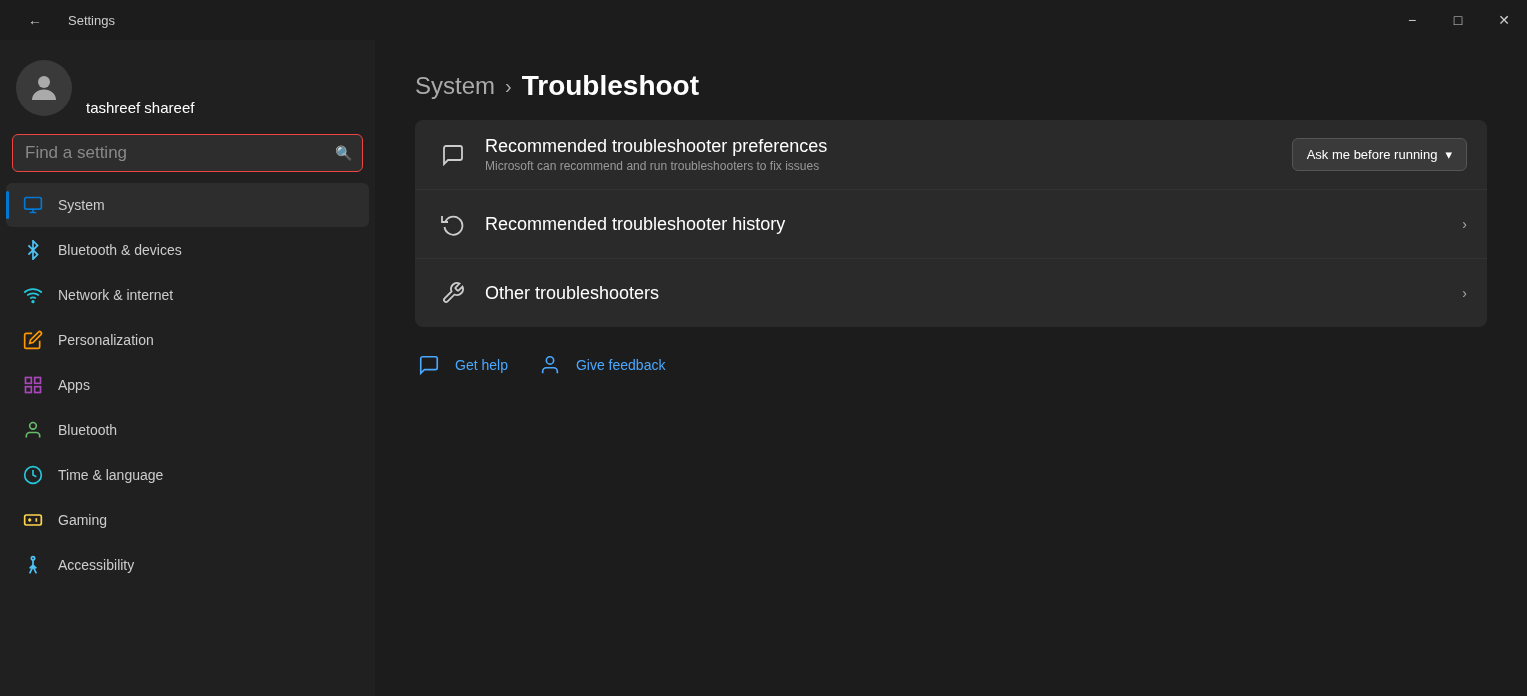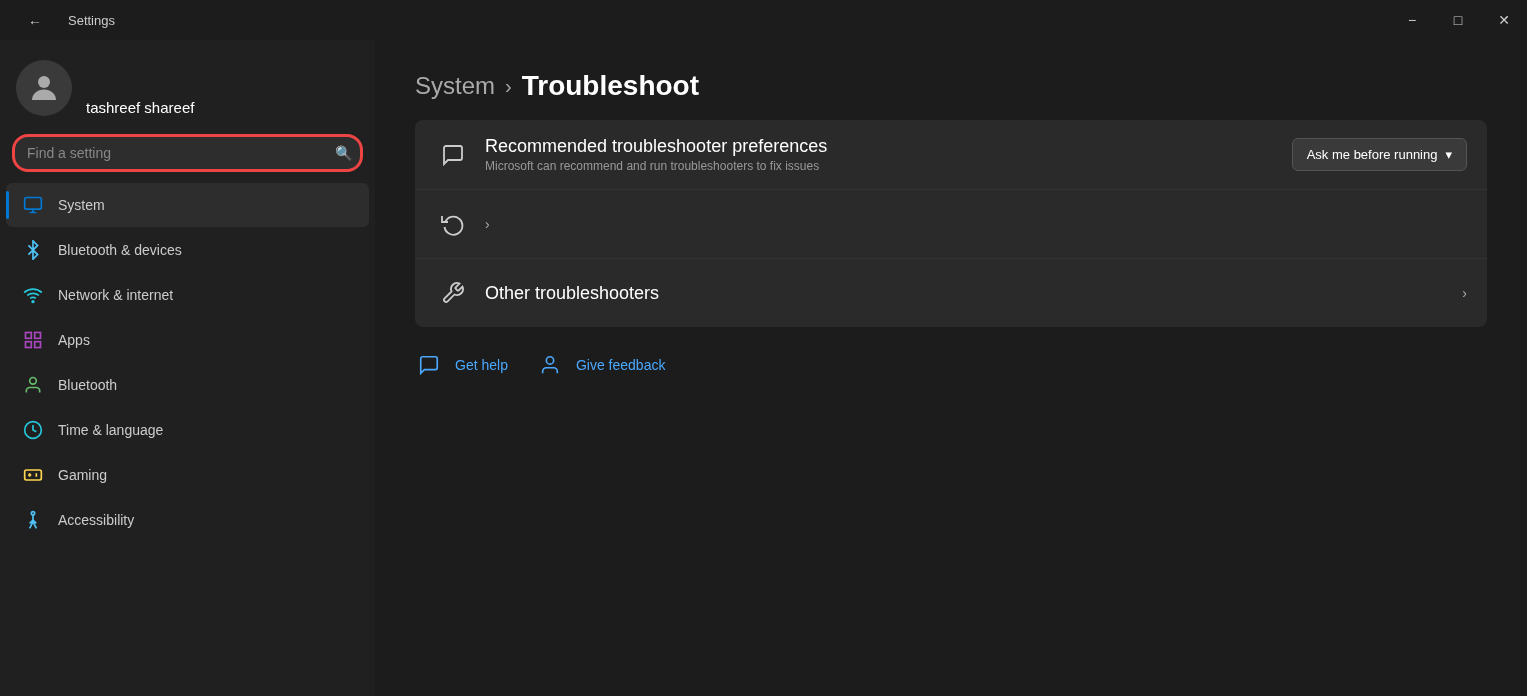--- a/index.html
+++ b/index.html
@@ -91,25 +91,25 @@
       color: #ffffff;
     }
 
     .search-box {
       margin: 0 12px 10px 12px;
       position: relative;
     }
     .search-input {
       width: 100%;
       background: #2d2d2d;
-      border: 3px solid #ef4444;
-      border-radius: 16px;
+      border: 1px solid #ef4444;
+      border-radius: 6px;
       padding: 8px 36px 8px 12px;
       color: #ccc;
-      font-size: 14px;
+      font-size: 17px;
       outline: none;
     }
     .search-input::placeholder { color: #888; }
     .search-icon-wrap {
       position: absolute;
       right: 10px;
       top: 50%;
       transform: translateY(-50%);
       color: #888;
       font-size: 14px;
@@ -343,20 +343,29 @@
           <svg width="20" height="20" viewBox="0 0 24 24" fill="none" stroke="#26c6da" stroke-width="2">
             <path d="M5 12.55a11 11 0 0 1 14.08 0"></path>
             <path d="M1.42 9a16 16 0 0 1 21.16 0"></path>
             <path d="M8.53 16.11a6 6 0 0 1 6.95 0"></path>
             <circle cx="12" cy="20" r="1" fill="#26c6da"></circle>
           </svg>
         </span>
         <span class="nav-label">Network &amp; internet</span>
       </div>
 
+      <div class="nav-item">
+        <span class="nav-icon">
+          <svg width="20" height="20" viewBox="0 0 24 24" fill="none" stroke="#ff9800" stroke-width="2">
+            <path d="M11 4H4a2 2 0 0 0-2 2v14a2 2 0 0 0 2 2h14a2 2 0 0 0 2-2v-7"></path>
+            <path d="M18.5 2.5a2.121 2.121 0 0 1 3 3L12 15l-4 1 1-4 9.5-9.5z"></path>
+          </svg>
+        </span>
+        <span class="nav-label">Personalization</span>
+      </div>
 
       <div class="nav-item">
         <span class="nav-icon">
           <svg width="20" height="20" viewBox="0 0 24 24" fill="none" stroke="#ab47bc" stroke-width="2">
             <rect x="3" y="3" width="7" height="7"></rect>
             <rect x="14" y="3" width="7" height="7"></rect>
             <rect x="14" y="14" width="7" height="7"></rect>
             <rect x="3" y="14" width="7" height="7"></rect>
           </svg>
         </span>
@@ -433,20 +442,23 @@
           </button>
         </div>
       </div>
 
       <div class="card-row">
         <div class="row-icon">
           <svg width="24" height="24" viewBox="0 0 24 24" fill="none" stroke="#cccccc" stroke-width="1.8">
             <polyline points="1 4 1 10 7 10"></polyline>
             <path d="M3.51 15a9 9 0 1 0 .49-4.46"></path>
           </svg>
+        </div>
+        <div class="row-text">
+          <div class="row-title">Recommended troubleshooter history</div>
         </div>
         <div class="row-action">
           <span class="chevron-right">›</span>
         </div>
       </div>
 
       <div class="card-row">
         <div class="row-icon">
           <svg width="24" height="24" viewBox="0 0 24 24" fill="none" stroke="#cccccc" stroke-width="1.8">
             <path d="M14.7 6.3a1 1 0 0 0 0 1.4l1.6 1.6a1 1 0 0 0 1.4 0l3.77-3.77a6 6 0 0 1-7.94 7.94l-6.91 6.91a2.12 2.12 0 0 1-3-3l6.91-6.91a6 6 0 0 1 7.94-7.94l-3.76 3.76z"></path>

